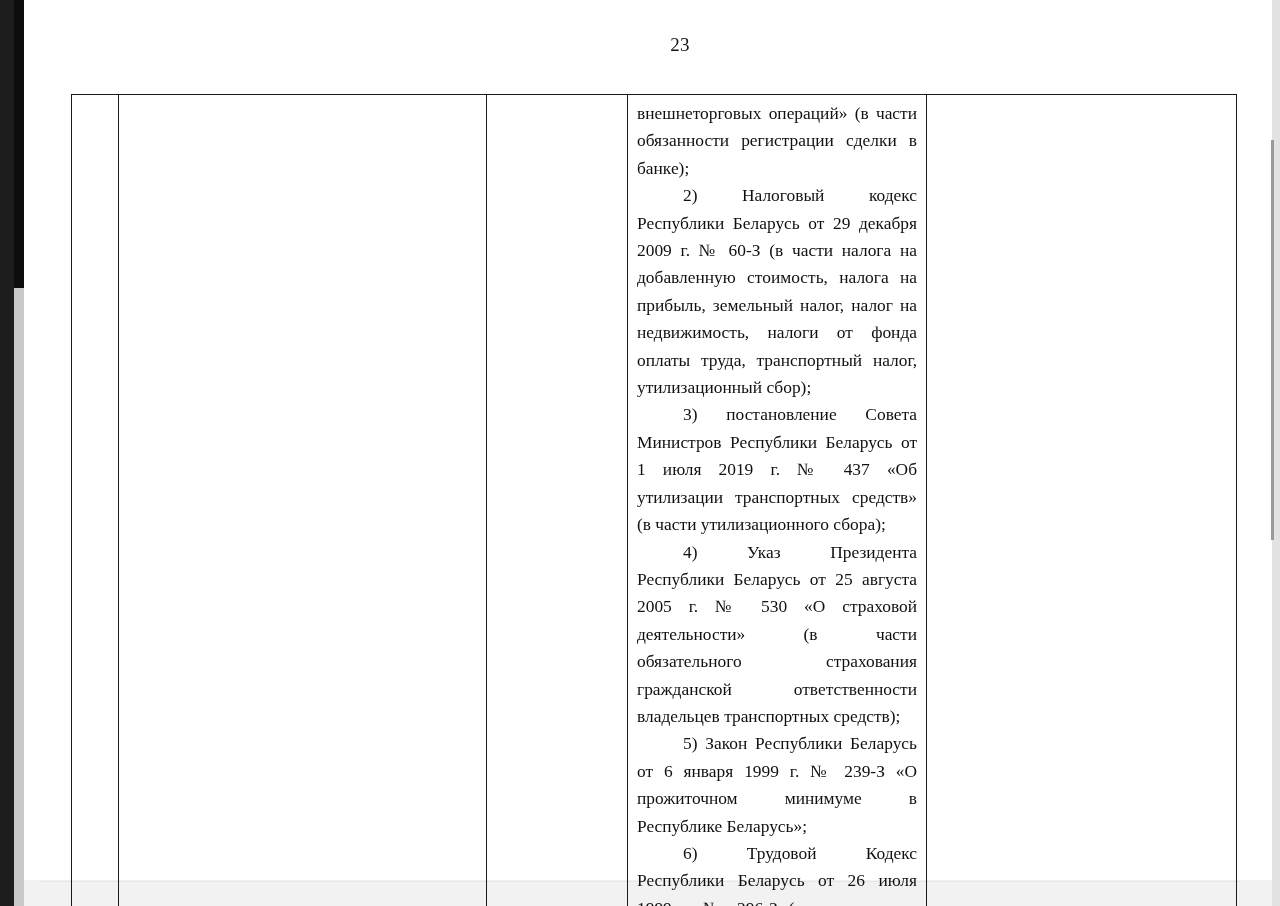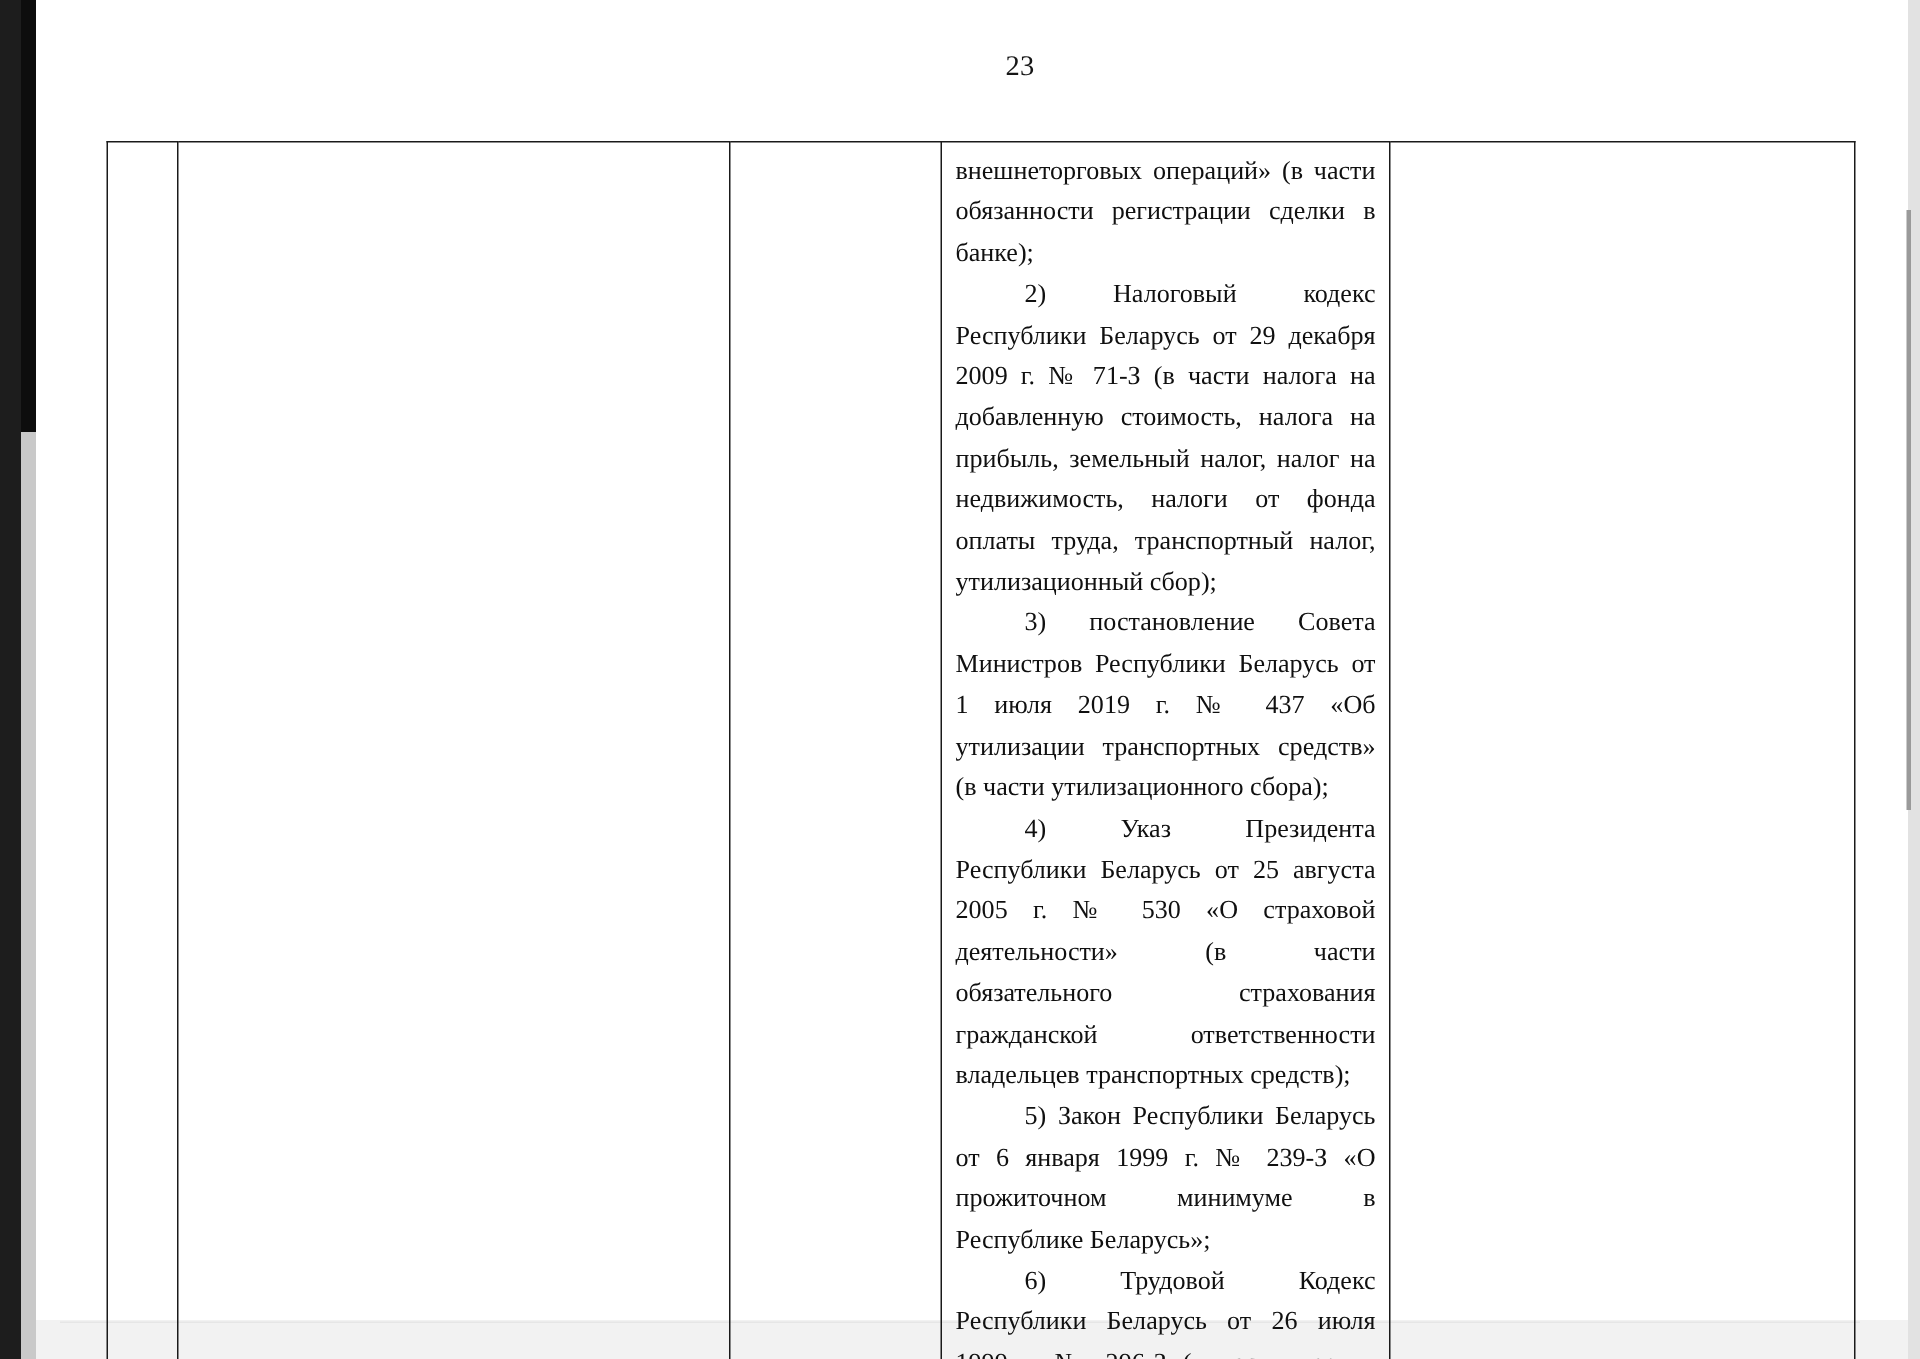--- a/index.html
+++ b/index.html
@@ -137,21 +137,21 @@
       </td>
       <td class="col-2">
         <div class="cell-text"></div>
       </td>
       <td class="col-3">
         <div class="cell-text"></div>
       </td>
       <td class="col-4">
         <div class="cell-text">
           <p>внешнеторговых операций» (в части обязанности регистрации сделки в банке);</p>
-          <p class="indent">2) Налоговый кодекс Республики Беларусь от 29 декабря 2009 г. № 71-З (в части налога на добавленную стоимость, налога на прибыль, земельный налог, налог на недвижимость, налоги от фонда оплаты труда, транспортный налог, утилизационный сбор);</p>
+          <p class="indent">2) Налоговый кодекс Республики Беларусь от 29 декабря 2009 г. № 60-З (в части налога на добавленную стоимость, налога на прибыль, земельный налог, налог на недвижимость, налоги от фонда оплаты труда, транспортный налог, утилизационный сбор);</p>
           <p class="indent">3) постановление Совета Министров Республики Беларусь от 1 июля 2019 г. № 437 «Об утилизации транспортных средств» (в части утилизационного сбора);</p>
           <p class="indent">4) Указ Президента Республики Беларусь от 25 августа 2005 г. № 530 «О страховой деятельности» (в части обязательного страхования гражданской ответственности владельцев транспортных средств);</p>
           <p class="indent">5) Закон Республики Беларусь от 6 января 1999 г. № 239-З «О прожиточном минимуме в Республике Беларусь»;</p>
           <p class="indent">6) Трудовой Кодекс Республики Беларусь от 26 июля 1999 г. № 296-З (в части уровня налогов от фондов оплаты труда);</p>
 
         </div>
       </td>
       <td class="col-5">
         <div class="cell-text"></div>
       </td>

